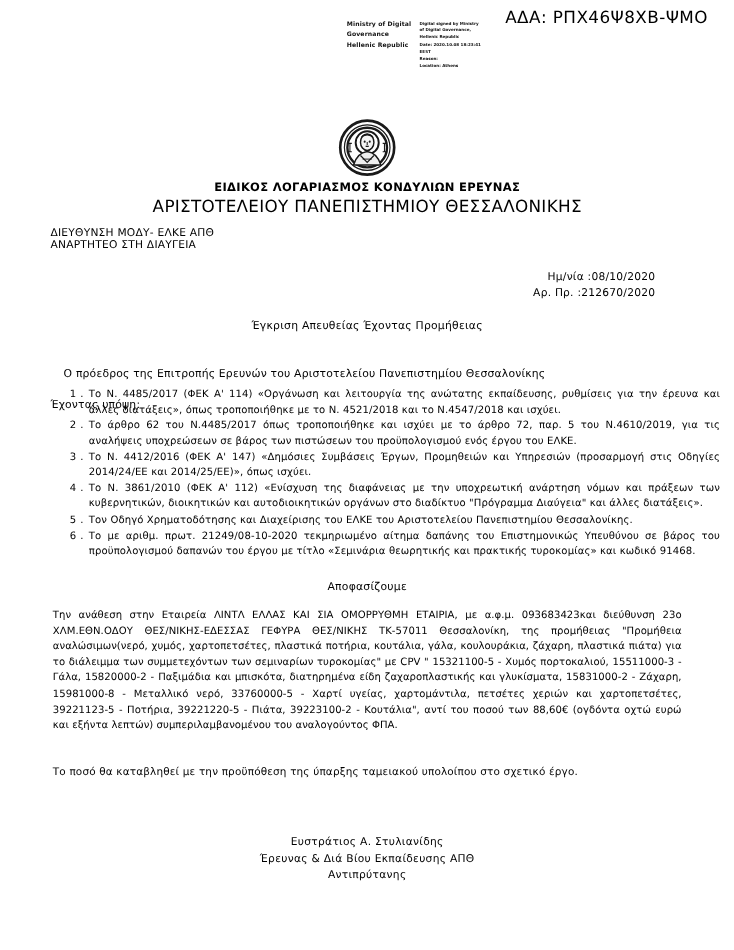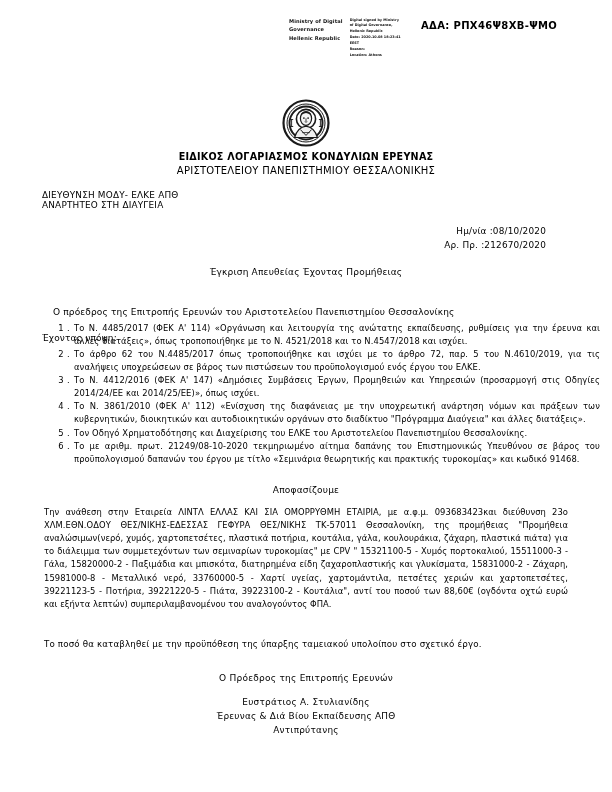--- a/index.html
+++ b/index.html
@@ -50,26 +50,25 @@
     font-size: 3.4px;
     line-height: 1.72;
     font-weight: bold;
     white-space: pre-line;
     color: #111;
     padding-top: 0.5px;
   }
   .ada {
     position: absolute;
     left: 421px;
-    top: 20px;
-    font-size: 10px;
+    top: 7px;
+    font-size: 14px;
     letter-spacing: 0.35px;
     color: #000;
     white-space: nowrap;
-    font-weight: bold;
   }
 
   
   .emblem-wrap {
     position: absolute;
     top: 99px;
     left: 0;
     width: 612px;
     text-align: center;
   }
@@ -79,21 +78,21 @@
   }
   .org-line1 {
     margin-top: 2px;
     font-size: 9.6px;
     font-weight: bold;
     letter-spacing: 0.25px;
     white-space: nowrap;
   }
   .org-line2 {
     margin-top: 3px;
-    font-size: 10px;
+    font-size: 14px;
     letter-spacing: 0.25px;
     white-space: nowrap;
   }
 
   
   .meta-row {
     position: absolute;
     top: 190px;
     left: 42px;
     width: 528px;
@@ -293,21 +292,20 @@
       <li><span class="num">5 .</span><span>Τον Οδηγό Χρηματοδότησης και Διαχείρισης του ΕΛΚΕ του Αριστοτελείου Πανεπιστημίου Θεσσαλονίκης.</span></li>
       <li><span class="num">6 .</span><span>Το με αριθμ. πρωτ. 21249/08-10-2020 τεκμηριωμένο αίτημα δαπάνης του Επιστημονικώς Υπευθύνου σε βάρος του προϋπολογισμού δαπανών του έργου με τίτλο «Σεμινάρια θεωρητικής και πρακτικής τυροκομίας» και κωδικό 91468.</span></li>
     </ol>
 
   <div class="decide">Αποφασίζουμε</div>
 
   <p class="award">Την ανάθεση στην Εταιρεία ΛΙΝΤΛ ΕΛΛΑΣ ΚΑΙ ΣΙΑ ΟΜΟΡΡΥΘΜΗ ΕΤΑΙΡΙΑ, με α.φ.μ. 093683423και διεύθυνση 23ο ΧΛΜ.ΕΘΝ.ΟΔΟΥ ΘΕΣ/ΝΙΚΗΣ-ΕΔΕΣΣΑΣ ΓΕΦΥΡΑ ΘΕΣ/ΝΙΚΗΣ ΤΚ-57011 Θεσσαλονίκη, της προμήθειας "Προμήθεια αναλώσιμων(νερό, χυμός, χαρτοπετσέτες, πλαστικά ποτήρια, κουτάλια, γάλα, κουλουράκια, ζάχαρη, πλαστικά πιάτα) για το διάλειμμα των συμμετεχόντων των σεμιναρίων τυροκομίας"  με CPV " 15321100-5 - Χυμός πορτοκαλιού, 15511000-3 - Γάλα, 15820000-2 - Παξιμάδια και μπισκότα, διατηρημένα είδη ζαχαροπλαστικής και γλυκίσματα, 15831000-2 - Ζάχαρη, 15981000-8 - Μεταλλικό νερό, 33760000-5 - Χαρτί υγείας, χαρτομάντιλα, πετσέτες χεριών και χαρτοπετσέτες, 39221123-5 - Ποτήρια, 39221220-5 - Πιάτα, 39223100-2 - Κουτάλια", αντί του ποσού των 88,60€ (ογδόντα οχτώ ευρώ και εξήντα λεπτών) συμπεριλαμβανομένου του αναλογούντος ΦΠΑ.</p>
 
   <p class="payment">Το ποσό θα καταβληθεί με την προϋπόθεση της ύπαρξης ταμειακού υπολοίπου στο σχετικό έργο.</p>
 
-  <div class="signoff-title">Ο Πρόεδρος της Επιτροπής Ερευνών</div>
 
   <div class="signoff-name">
     <div>Ευστράτιος Α. Στυλιανίδης</div>
     <div>Έρευνας &amp; Διά Βίου Εκπαίδευσης ΑΠΘ</div>
     <div>Αντιπρύτανης</div>
   </div>
 
 </div>
 
 </body></html>

